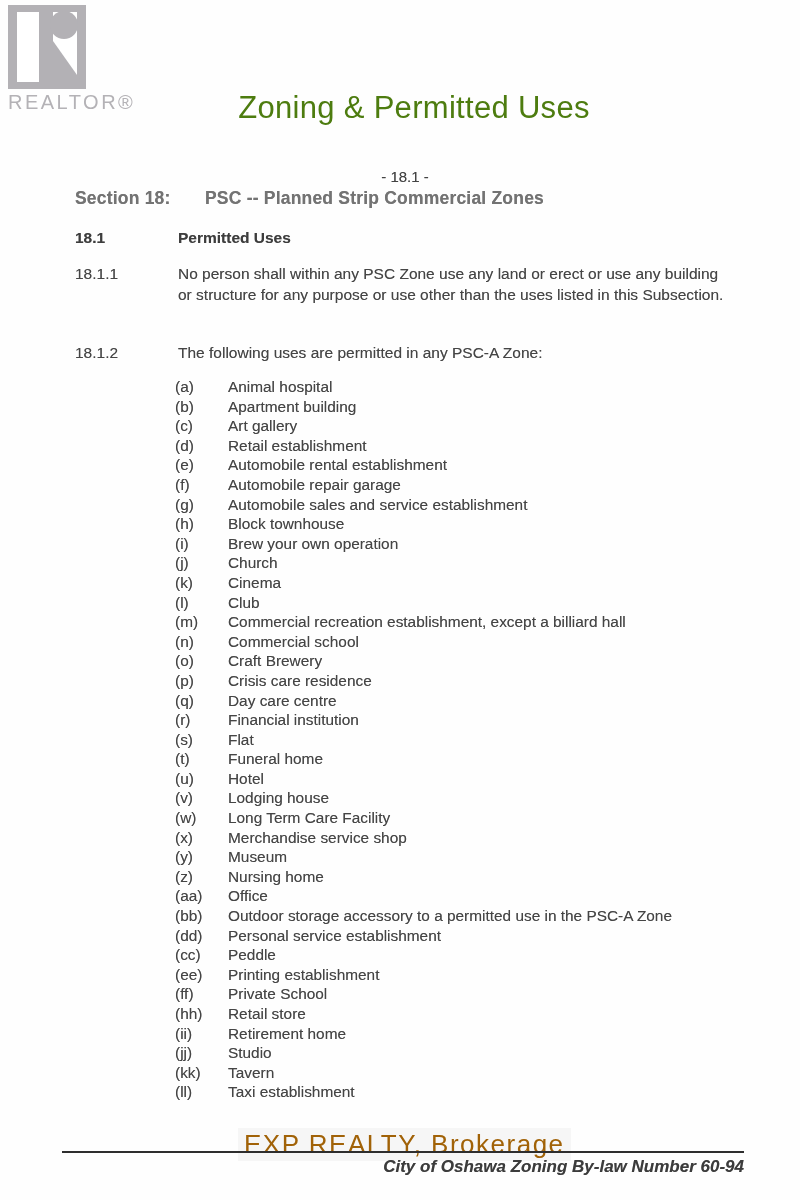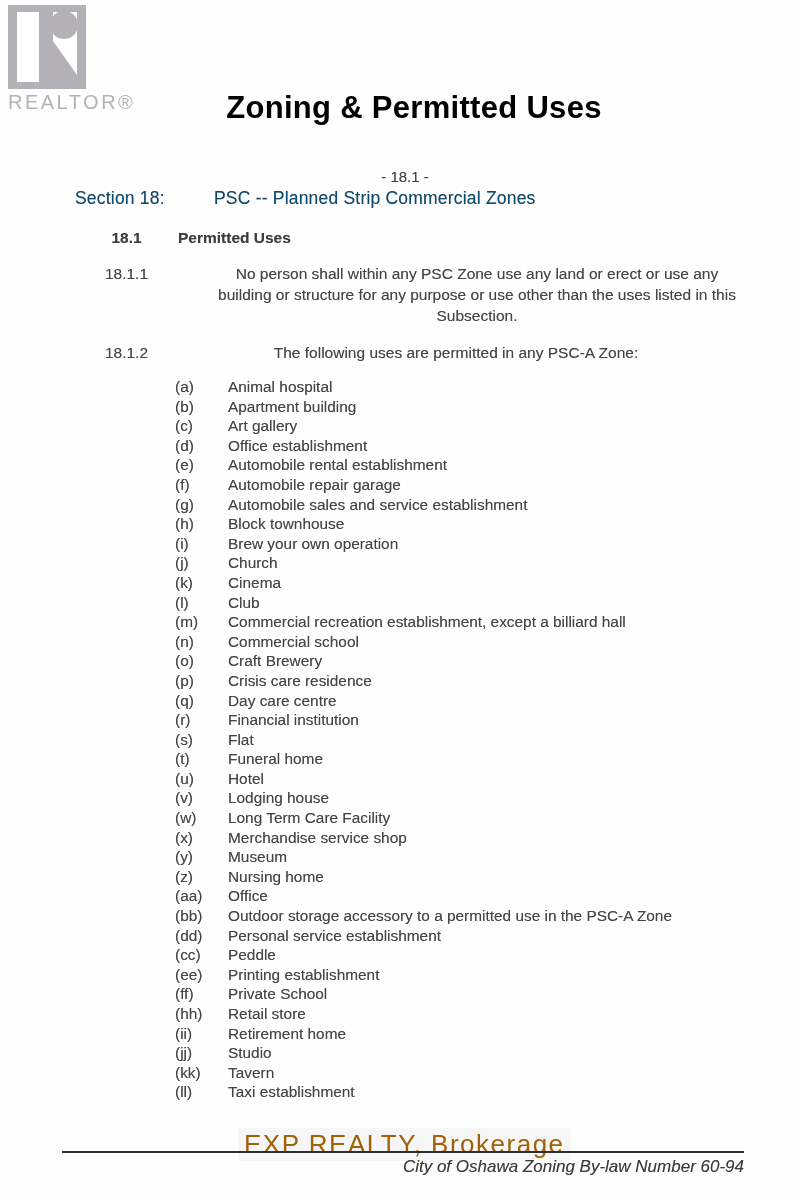--- a/index.html
+++ b/index.html
@@ -30,61 +30,59 @@
   
   .title {
     position: absolute;
     top: 90px; left: 0;
     width: 100%;
     margin: 0;
     padding-left: 28px;
     box-sizing: border-box;
     text-align: center;
     font-size: 31px;
-    font-weight: 700;
+    font-weight: 400;
     letter-spacing: 0.3px;
-    color: #000000;
+    color: #4d7c0f;
   }
   .page-num {
     position: absolute;
     top: 147px; left: 0;
     width: 100%;
     padding-left: 10px;
     box-sizing: border-box;
     text-align: center;
     font-size: 15px;
     color: #434343;
     margin-top: 21px;
   }
 
   
   .section-row {
     position: absolute;
     top: 188px; left: 75px; right: 56px;
     display: flex;
     font-size: 17.5px;
-    font-weight: 400;
-    color: #0c4a6e;
+    font-weight: 700;
+    color: #737373;
     letter-spacing: 0.2px;
-    gap: 9px;
   }
   .sec-label { width: 130px; flex: 0 0 130px; }
 
   .sub-row {
     position: absolute;
     left: 75px; right: 56px;
     display: flex;
     font-size: 15.5px;
     line-height: 21px;
     color: #454545;
-    text-align: center;
   }
   .sub-num { width: 103px; flex: 0 0 103px; }
   .row-181 { top: 227px; font-weight: 700; color: #3d3d3d; font-size: 15.5px; }
-  .row-1811 { top: 263px; gap: 32px; }
+  .row-1811 { top: 263px; }
   .row-1812 { top: 342px; }
   .clause-text { width: 556px; }
 
   
   .uses {
     position: absolute;
     top: 377px; left: 75px; right: 40px;
     padding-left: 100px;
     font-size: 15.4px;
     line-height: 19.6px;
@@ -110,21 +108,21 @@
     position: absolute;
     top: 1151px; left: 62px; right: 56px;
     height: 0;
     border-top: 2px solid #2e2e2e;
     z-index: 2;
   }
   .citation {
     position: absolute;
     top: 1157px; right: 56px;
     font-size: 17px;
-    font-weight: 400;
+    font-weight: 700;
     font-style: italic;
     color: #3c3c3c;
     z-index: 3;
     white-space: nowrap;
   }
 </style>
 </head>
 <body>
 
 <div class="page">
@@ -177,21 +175,21 @@
         <span class="use-label">Apartment building</span>
       </div>
 
       <div class="use-row">
         <span class="use-letter">(c)</span>
         <span class="use-label">Art gallery</span>
       </div>
 
       <div class="use-row">
         <span class="use-letter">(d)</span>
-        <span class="use-label">Office establishment</span>
+        <span class="use-label">Retail establishment</span>
       </div>
 
       <div class="use-row">
         <span class="use-letter">(e)</span>
         <span class="use-label">Automobile rental establishment</span>
       </div>
 
       <div class="use-row">
         <span class="use-letter">(f)</span>
         <span class="use-label">Automobile repair garage</span>

